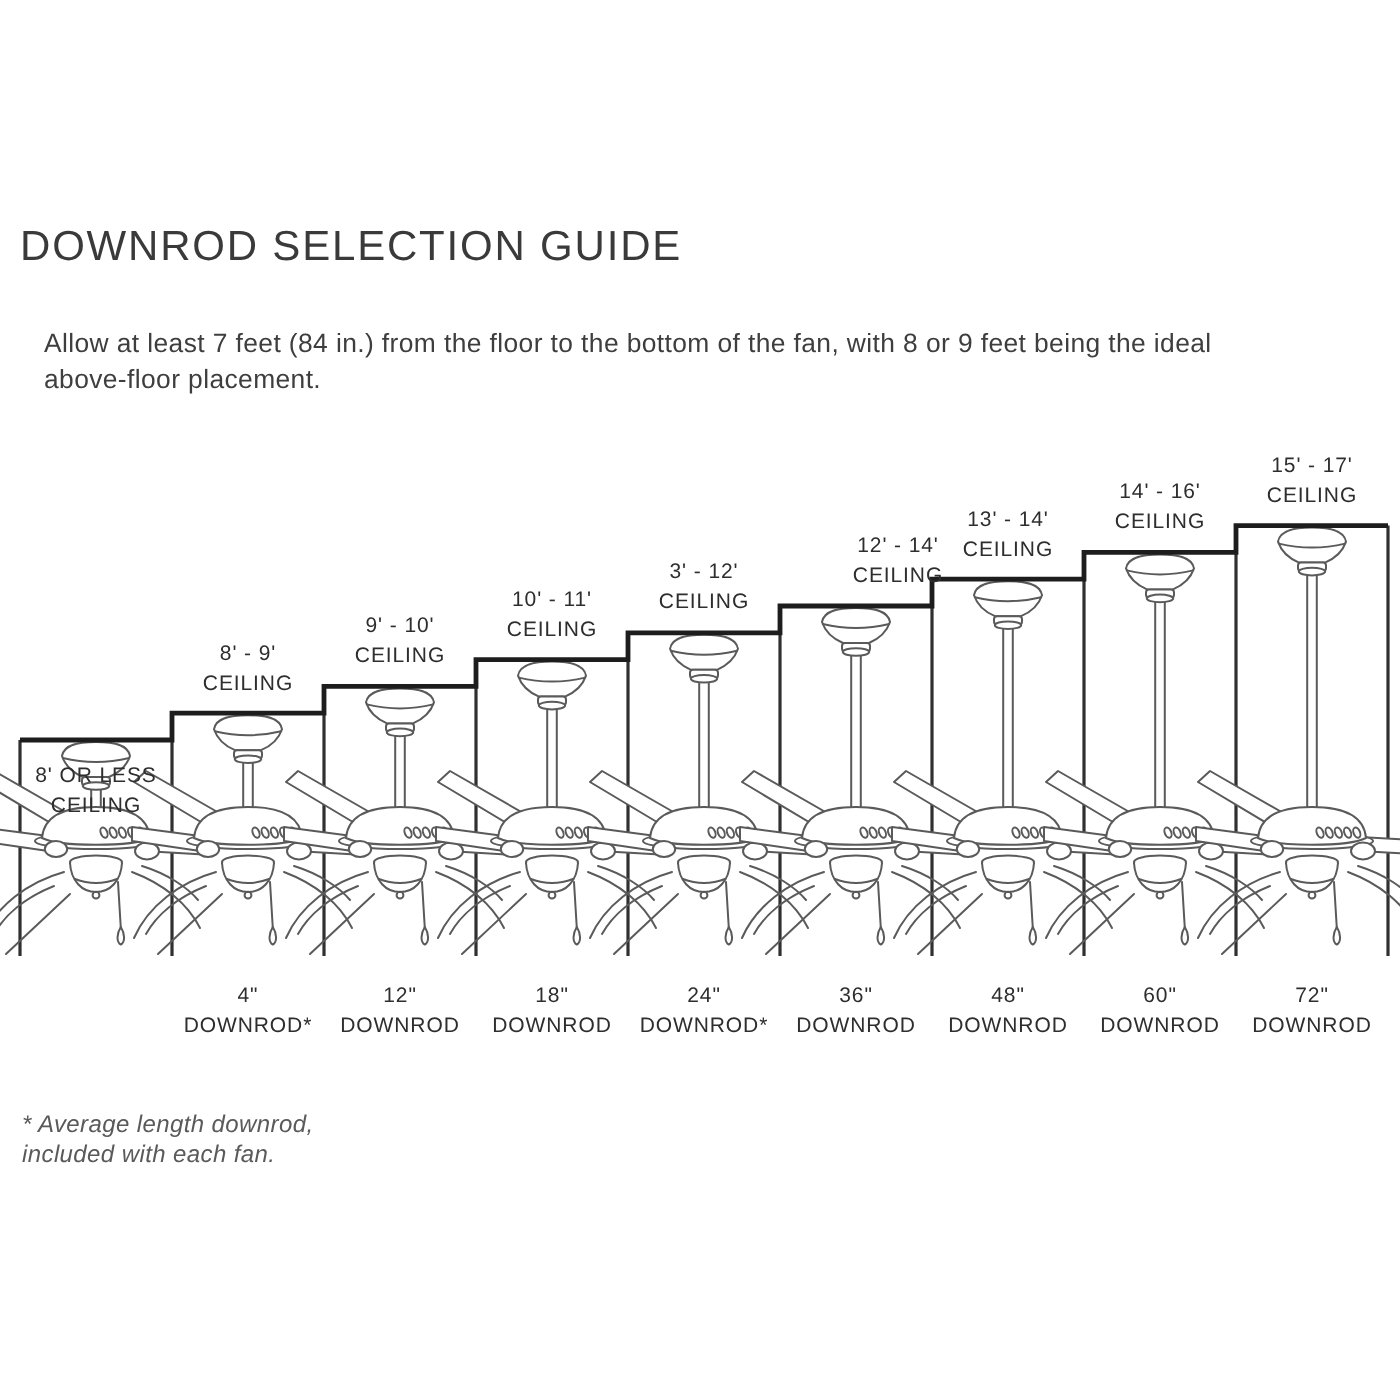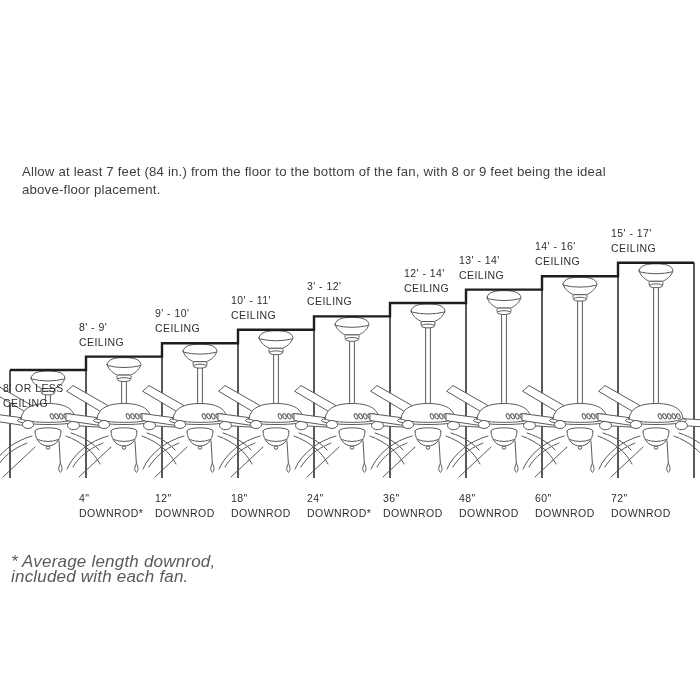--- a/index.html
+++ b/index.html
@@ -4,29 +4,30 @@
 <style>
   html,body{margin:0;padding:0;background:#fff;}
   body{width:700px;height:700px;overflow:hidden;font-family:"Liberation Sans",sans-serif;}
   .stage{position:relative;width:700px;height:700px;background:#fff;}
   .title{position:absolute;left:10px;top:112px;margin:0;font-size:21px;font-weight:500;
          letter-spacing:.9px;color:#3a3a3a;}
   .desc{position:absolute;left:10px;top:151px;margin:12px;font-size:13.2px;line-height:18px;
         color:#3e3e3e;letter-spacing:.2px;white-space:pre-line;}
   #diagram{position:absolute;left:0;top:0;width:700px;height:700px;}
   #diagram svg{position:absolute;left:0;top:0;}
-  .clabel,.dlabel{position:absolute;width:90px;font-size:10.5px;
+  .clabel,.dlabel{position:absolute;width:90px;text-align:center;font-size:10.5px;
         line-height:15px;letter-spacing:.45px;color:#2e2e2e;white-space:pre-line;}
-  .footnote{position:absolute;left:11px;top:555px;margin:0;font-size:17px;line-height:14.5px;
+  .footnote{position:absolute;left:11px;top:555px;margin:0;font-size:12px;line-height:14.5px;
         font-style:italic;color:#5a5a5a;letter-spacing:.2px;white-space:pre-line;}
 </style>
 </head>
 <body>
 
 <div class="stage">
+  <h1 class="title">DOWNROD SELECTION GUIDE</h1>
   <p class="desc">Allow at least 7 feet (84 in.) from the floor to the bottom of the fan, with 8 or 9 feet being the ideal
 above-floor placement.</p>
   <div id="diagram">
       <svg width="700" height="700" viewBox="0 0 700 700">
         <line x1="10" y1="370" x2="10" y2="478" stroke="#303030" stroke-width="1.6"></line>
         <line x1="86" y1="356.6" x2="86" y2="478" stroke="#303030" stroke-width="1.6"></line>
         <line x1="162" y1="343.2" x2="162" y2="478" stroke="#303030" stroke-width="1.6"></line>
         <line x1="238" y1="329.8" x2="238" y2="478" stroke="#303030" stroke-width="1.6"></line>
         <line x1="314" y1="316.4" x2="314" y2="478" stroke="#303030" stroke-width="1.6"></line>
         <line x1="390" y1="303" x2="390" y2="478" stroke="#303030" stroke-width="1.6"></line>

